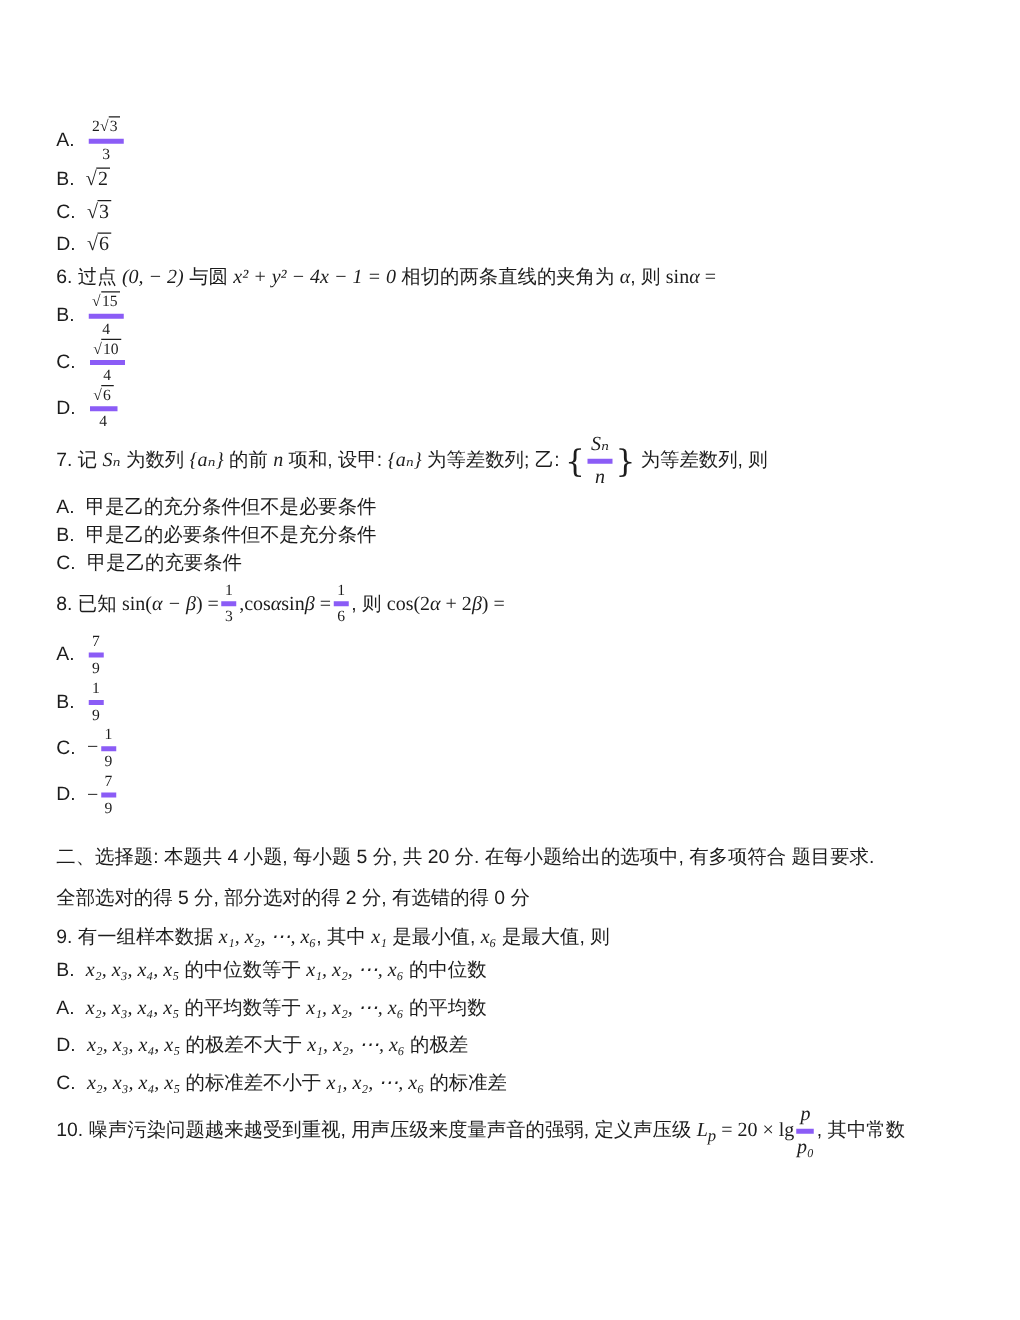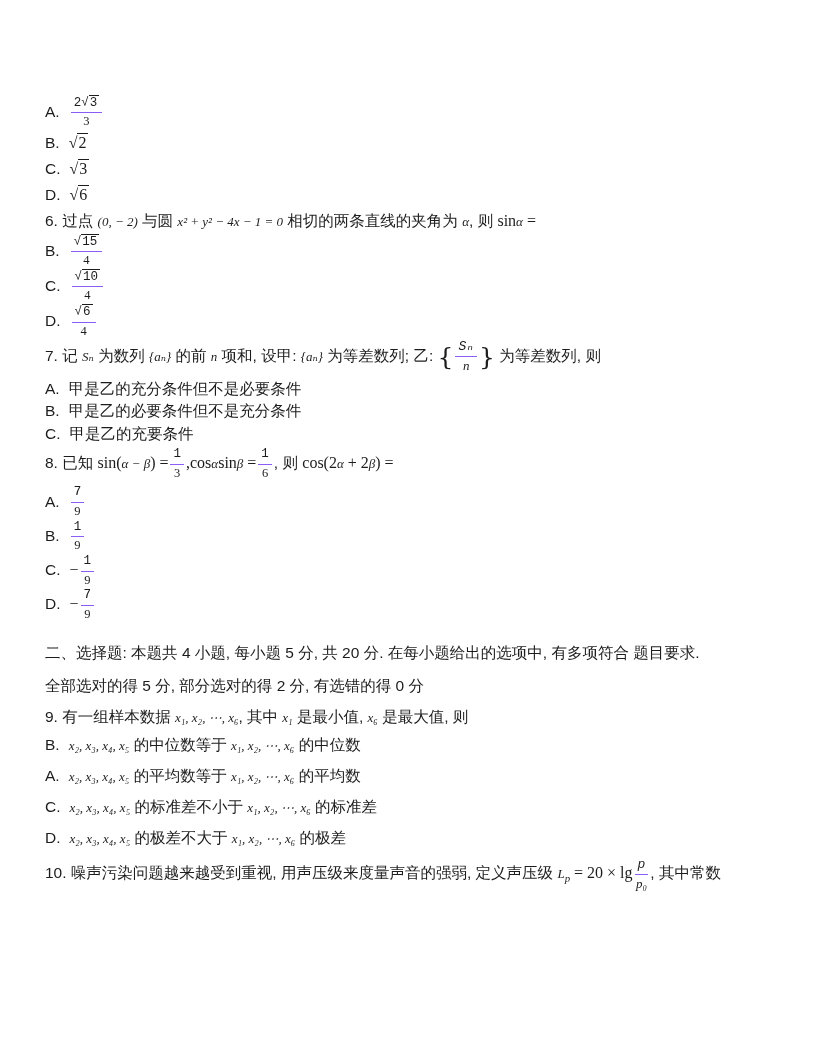--- a/index.html
+++ b/index.html
@@ -13,31 +13,31 @@
   .page{padding:94px 40px 0 45px;}
   .row{display:block;white-space:normal;}
   
   .r36{line-height:36px}.r26{line-height:26px}.r25{line-height:25px}
   .r23{line-height:23px}.r33{line-height:33px}.r30{line-height:30px}
   .r22{line-height:22.5px}.r28{line-height:28px}.r24{line-height:24px}
   .r38{line-height:38px}
   .mt2{margin-top:2px}.mt3{margin-top:3px}.mt4{margin-top:4px}
   .mt6{margin-top:6px}.mt7{margin-top:7px}.mt9{margin-top:9px}.mt19{margin-top:19px}
   
-  .m{font-family:"Liberation Serif","DejaVu Serif",serif;font-style:italic;font-size:13px;}
+  .m{font-family:"Liberation Serif","DejaVu Serif",serif;font-style:italic;font-size:16px;}
   .mr{font-family:"Liberation Serif","DejaVu Serif",serif;font-style:normal;font-size:16px;}
   .olabel{display:inline-block;min-width:14px;margin-right:9px;}
   
   .frac{
     display:inline-flex;flex-direction:column;align-items:center;
     vertical-align:middle;
     font-family:"Liberation Serif","DejaVu Serif",serif;
     font-size:12.5px;line-height:1.25;margin:0 2px;
   }
-  .fnum{display:block;border-bottom:1px solid #8b5cf6;padding:0 3px 1px;text-align:right;white-space:nowrap;font-family:Liberation Mono, monospace;}
+  .fnum{display:block;border-bottom:4px solid #8b5cf6;padding:0 3px 1px;text-align:right;white-space:nowrap;}
   .fden{display:block;padding-top:1px;white-space:nowrap;}
   
   .rsym{font-style:normal;}
   .rbar{border-top:1.3px solid #1c1c1c;padding:0 2px 0 1px;font-style:normal;}
   
   .bigb{font-family:"DejaVu Serif",serif;font-size:25px;font-style:normal;vertical-align:middle;line-height:1;}
   .bold{font-weight:400;}
 </style>
 </head>
 <body>
@@ -97,21 +97,21 @@
         <span class="fnum">7</span>
         <span class="fden">9</span>
       </span></div>
 
   <div class="row r24 mt19 bold"><span>二、选择题: 本题共 4 小题, 每小题 5 分, 共 20 分. 在每小题给出的选项中, 有多项符合 题目要求.</span></div>
   <div class="row r24 mt9 bold"><span>全部选对的得 5 分, 部分选对的得 2 分, 有选错的得 0 分</span></div>
 
   <div class="row r25 mt6"><span>9. 有一组样本数据 </span><span class="m">x₁, x₂, ⋯, x₆</span><span>, 其中 </span><span class="m">x₁</span><span> 是最小值, </span><span class="m">x₆</span><span> 是最大值, 则</span></div>
   <div class="row r30"><span class="olabel">B.</span><span class="m">x₂, x₃, x₄, x₅</span><span> 的中位数等于 </span><span class="m">x₁, x₂, ⋯, x₆</span><span> 的中位数</span></div>
   <div class="row r30"><span class="olabel">A.</span><span class="m">x₂, x₃, x₄, x₅</span><span> 的平均数等于 </span><span class="m">x₁, x₂, ⋯, x₆</span><span> 的平均数</span></div>
+  <div class="row r30"><span class="olabel">D.</span><span class="m">x₂, x₃, x₄, x₅</span><span> 的极差不大于 </span><span class="m">x₁, x₂, ⋯, x₆</span><span> 的极差</span></div>
   <div class="row r30"><span class="olabel">C.</span><span class="m">x₂, x₃, x₄, x₅</span><span> 的标准差不小于 </span><span class="m">x₁, x₂, ⋯, x₆</span><span> 的标准差</span></div>
-  <div class="row r30"><span class="olabel">D.</span><span class="m">x₂, x₃, x₄, x₅</span><span> 的极差不大于 </span><span class="m">x₁, x₂, ⋯, x₆</span><span> 的极差</span></div>
 
   <div class="row r38"><span>10. 噪声污染问题越来越受到重视, 用声压级来度量声音的强弱, 定义声压级 </span><span class="m"><span>L</span><sub>p</sub></span><span class="mr"> = 20 × lg</span><span class="frac">
         <span class="fnum m">p</span>
         <span class="fden m">p₀</span>
       </span><span>, 其中常数</span></div>
 
 </div>
 
 </body></html>

